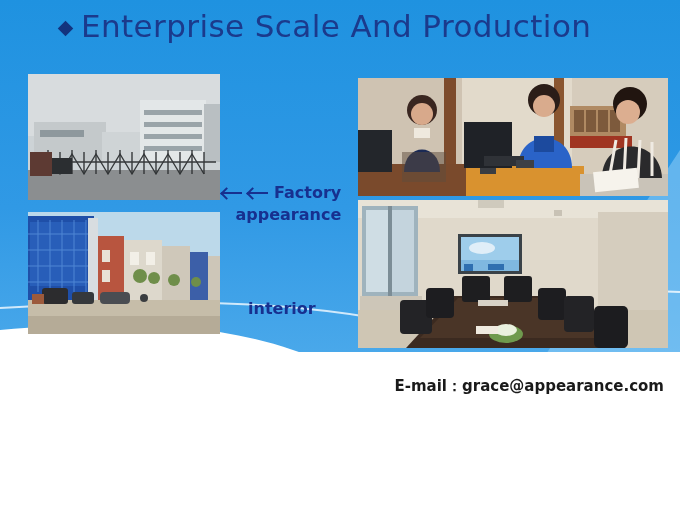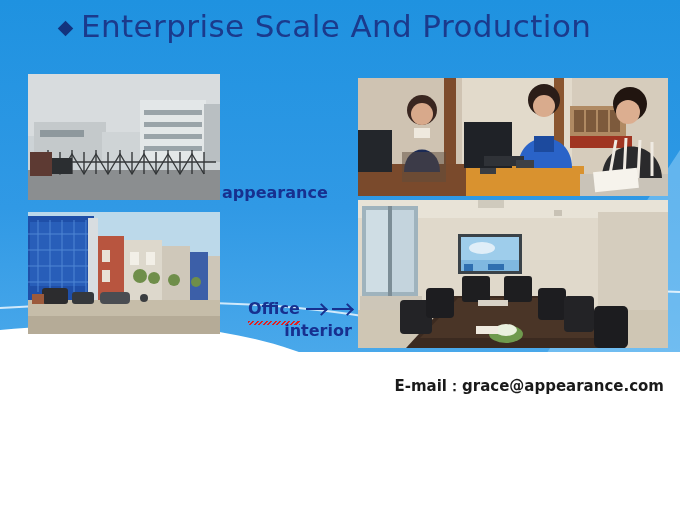--- a/index.html
+++ b/index.html
@@ -429,28 +429,28 @@
       <path d="M36,98 C36,44 100,42 102,98 Z" fill="#1f7fd0"></path>
       <path d="M40,96 C42,58 86,56 92,96 Z" fill="#2a93e0"></path>
 
       <ellipse cx="44" cy="72" rx="10" ry="6" fill="#d9ab8b"></ellipse>
 
       <ellipse cx="76" cy="54" rx="7" ry="4" fill="#2c2f34"></ellipse>
     </svg>
   </div>
 
   <div class="anno" id="anno-factory">
+    <div class="row1">
+      <span class="arw l"></span>
+      <span class="arw l"></span>
+      <span>Factory</span>
+    </div>
     <div class="row2">appearance</div>
   </div>
 
   <div class="anno" id="anno-office">
-    <div class="row1">
-      <span class="squiggle">Office</span>
-      <span class="arw r"></span>
-      <span class="arw r"></span>
-    </div>
     <div class="row2">interior</div>
   </div>
 
   <div class="footer"></div>
   <div class="email">E-mail：grace@appearance.com</div>
 
 </div>
 
 </body></html>

